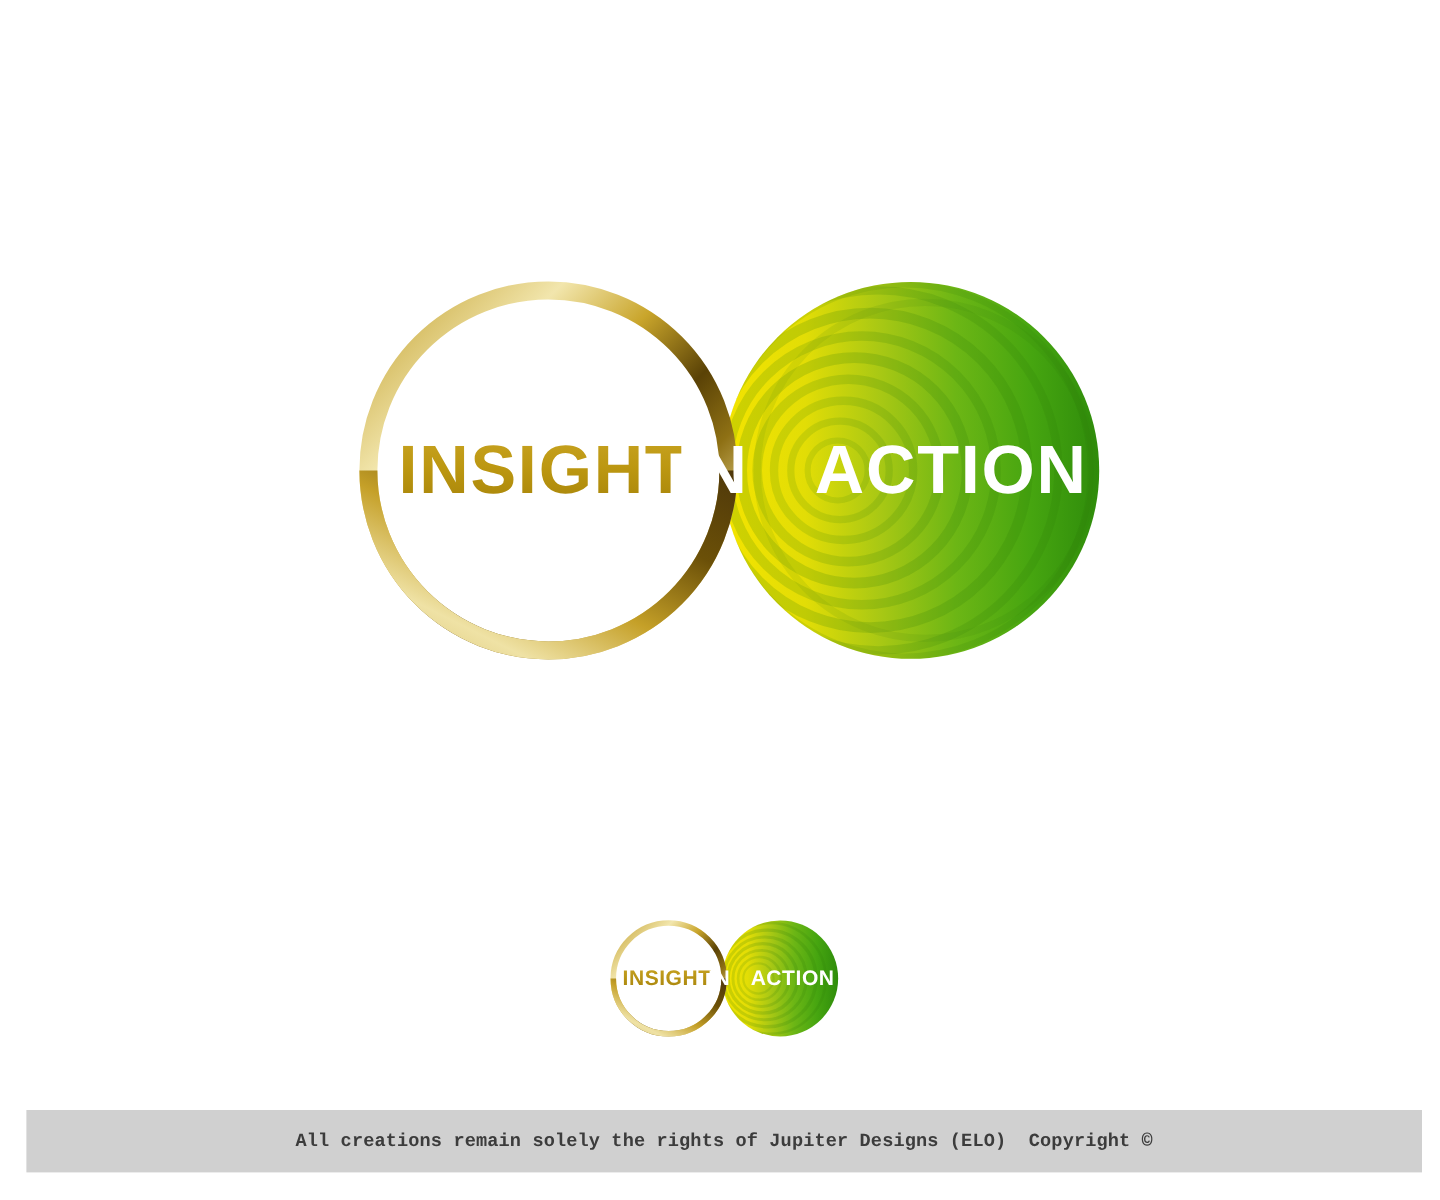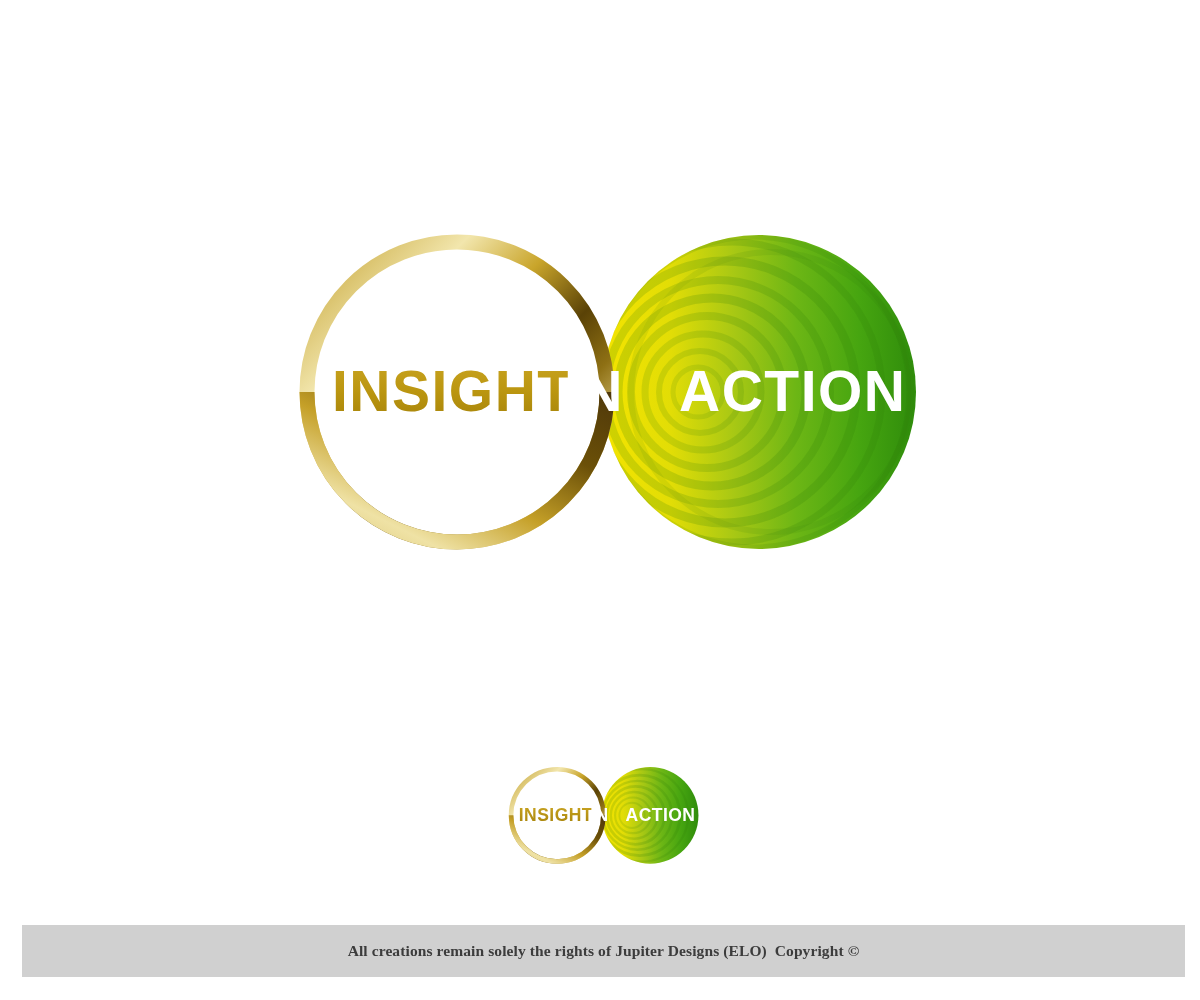--- a/index.html
+++ b/index.html
@@ -40,21 +40,21 @@
     left: 18px;
     top: 925px;
     width: 1163px;
     height: 52px;
     background: #d0d0d0;
     display: flex;
     align-items: center;
     justify-content: center;
   }
   .footer-text {
-    font-family: Liberation Serif, serif;
+    font-family: Liberation Mono, monospace;
     font-size: 15.5px;
     font-weight: bold;
     color: #3c3c3c;
     letter-spacing: 0.1px;
     white-space: pre;
   }
   svg { display: block; }
 </style>
 </head>
 <body>

